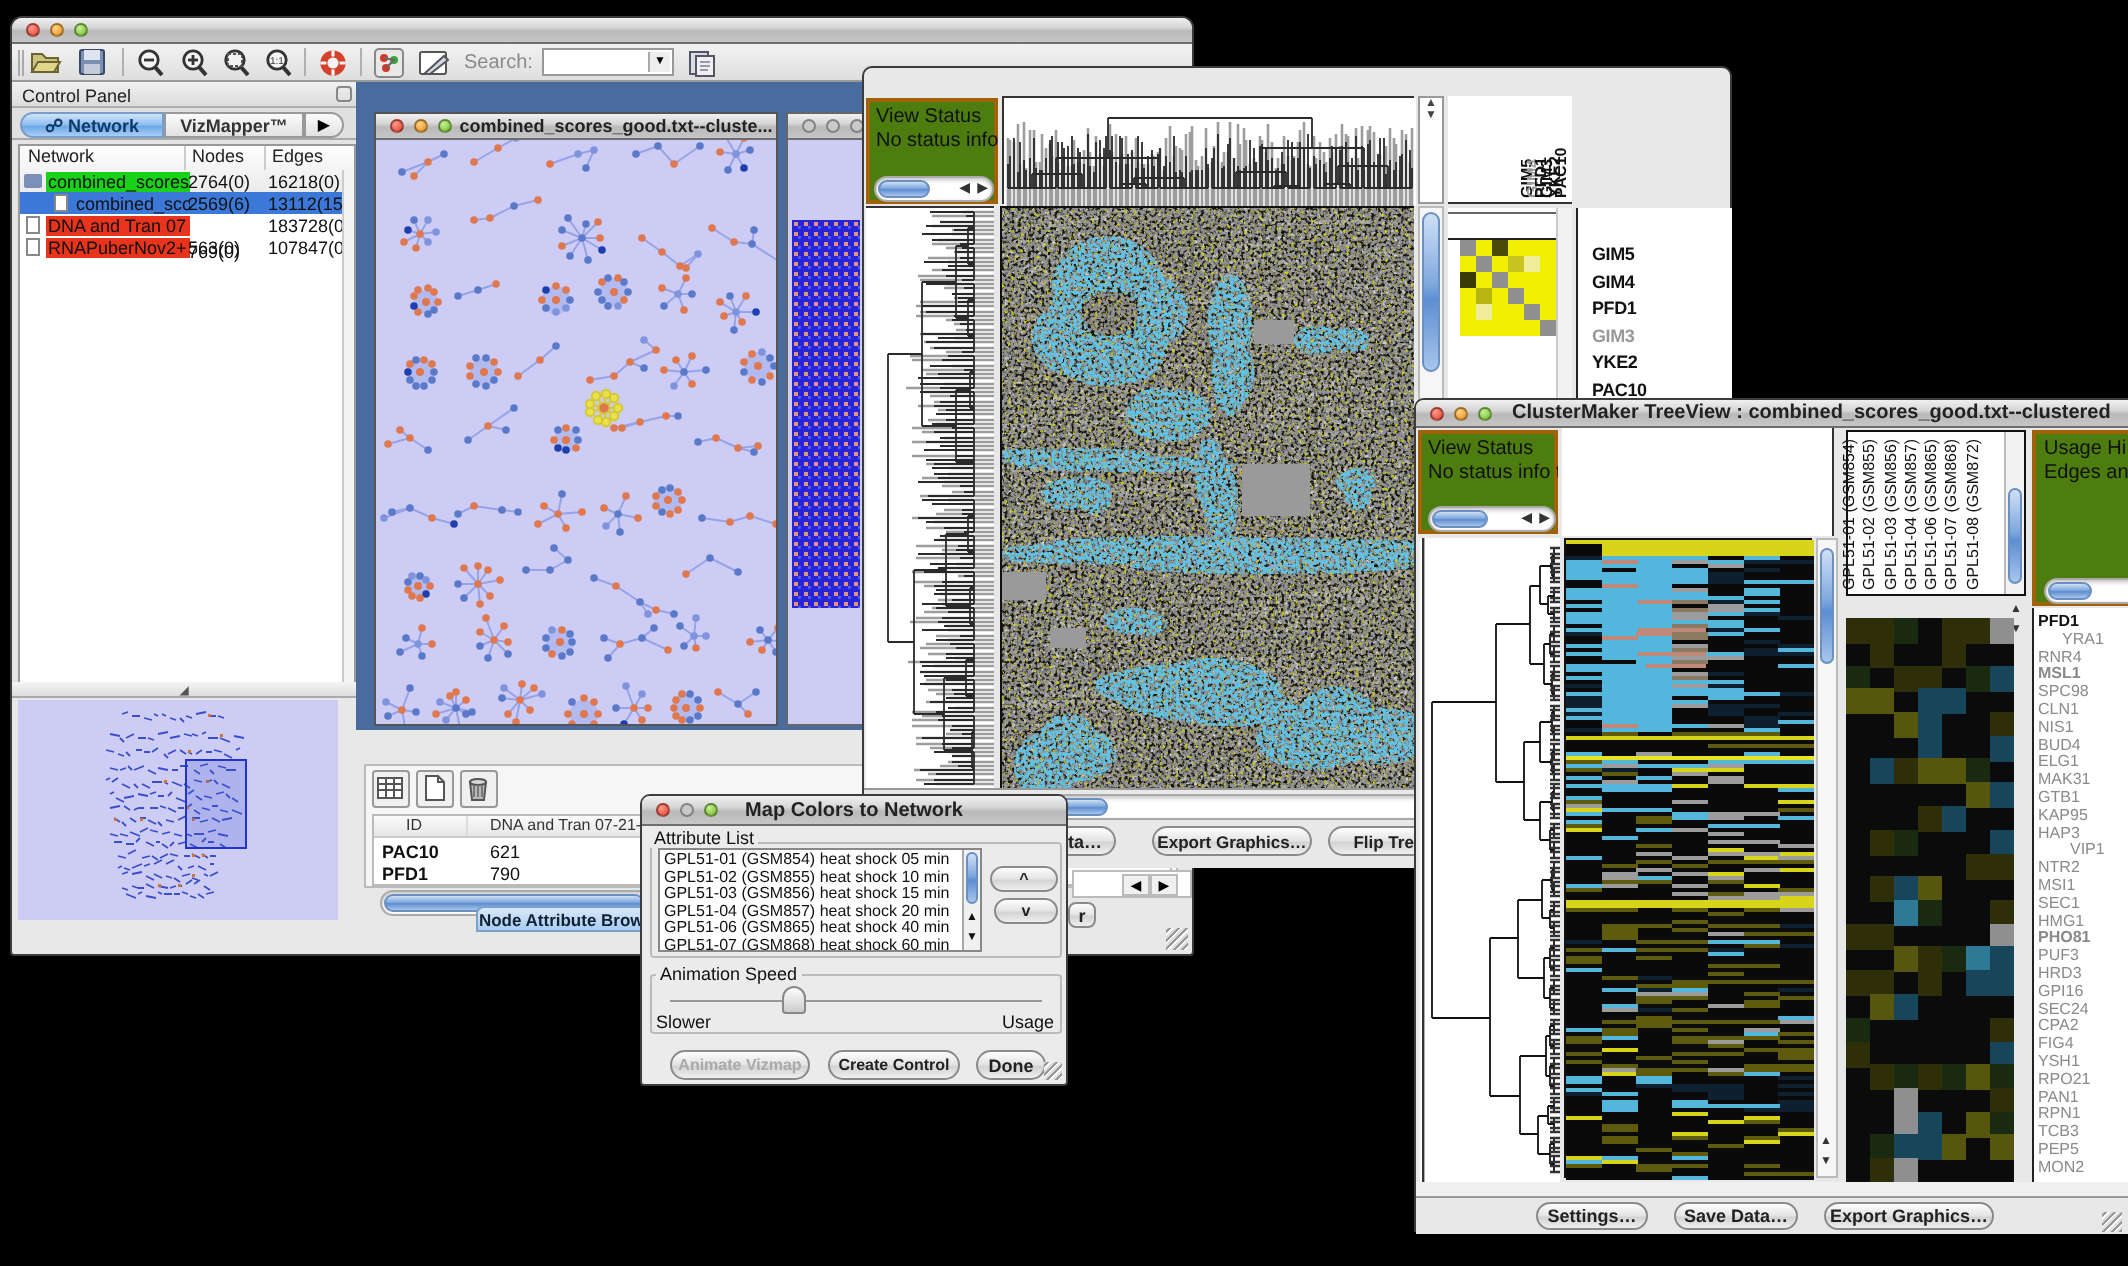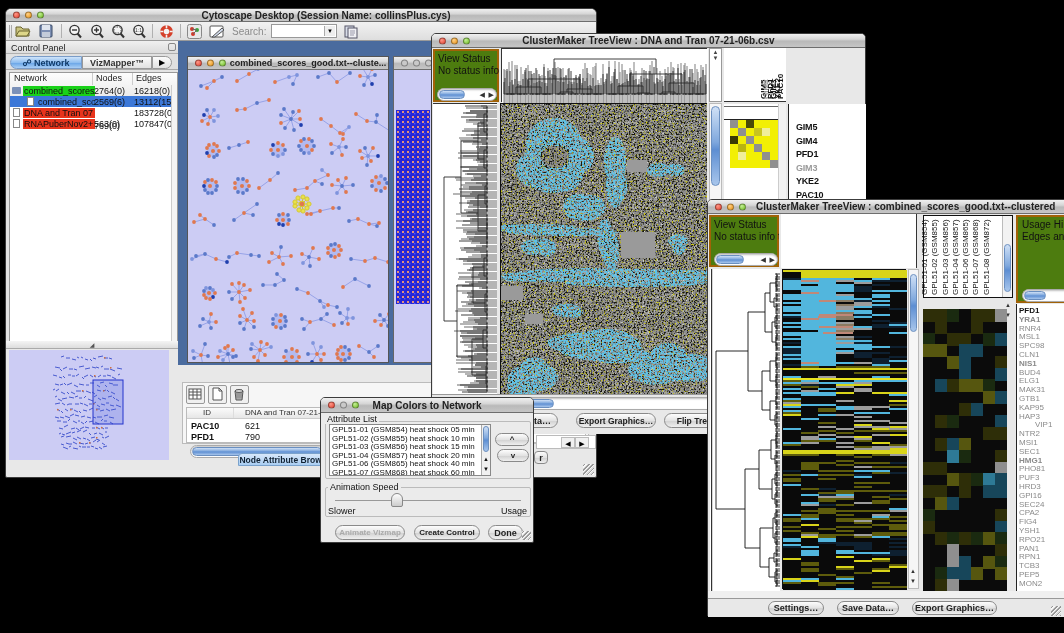--- a/index.html
+++ b/index.html
@@ -29,21 +29,20 @@
 </style></head>
 <body>
 
 <div class="win" id="w1" style="left:5px;top:8px;width:592px;height:470px;border-radius:6px 6px 2px 2px">
   <div class="tb" style="height:13px;border-radius:5px 5px 0 0">
     <div class="lights">
         <div class="lt lr"></div>
         <div class="lt lo"></div>
         <div class="lt lg"></div>
       </div>
-    <div class="ttl" style="font-size:10px;padding-left:50px">Cytoscape Desktop (Session Name: collinsPlus.cys)</div>
   </div>
 
   <div class="abs" style="left:0;top:13px;width:100%;height:19px;background:linear-gradient(180deg,#f2f2f2,#dedede);border-bottom:1px solid #9a9a9a">
     <div class="abs" style="left:3px;top:3px;width:3px;height:13px;border-left:1px solid #aaa;border-right:1px solid #aaa"></div>
     <svg class="abs" style="left:9px;top:3px" width="16" height="13">
         <path d="M1 4 L1 11 L14 11 L14 4 L8 4 L6 2 L1 2 Z" fill="#c9c37e" stroke="#6b6430"></path>
         <path d="M1 11 L4 6 L15 6 L12 11 Z" fill="#ded789" stroke="#6b6430"></path>
       </svg>
       <svg class="abs" style="left:33px;top:2px" width="14" height="14">
         <rect x="1" y="1" width="12" height="12" rx="1" fill="#7d8fb3" stroke="#3a4a66"></rect>
@@ -923,28 +922,20 @@
     </div>
     <div class="btn" style="left:356px;top:86px;width:14px;height:13px;font-size:9px;line-height:13px;border-radius:4px">r</div>
 
     <div class="abs" style="left:60px;top:88px;width:90px;height:13px;background:linear-gradient(#d8e8fa,#a9cdf2);border:1px solid #7aa2cc;border-radius:4px 4px 0 0;font-size:8.5px;font-weight:bold;color:#123;text-align:center;line-height:13px;overflow:hidden;white-space:nowrap">Node Attribute Brows</div>
   </div>
 
   <div class="abs" style="right:2px;bottom:2px;width:11px;height:11px;background:repeating-linear-gradient(135deg,#ddd 0 1px,#999 1px 2px,#f8f8f8 2px 3px)"></div>
 </div>
 
 <div class="win" id="tv1" style="left:431px;top:33px;width:435px;height:401px;border-radius:5px 5px 0 0;z-index:4">
-  <div class="tb" style="height:14px;border-radius:4px 4px 0 0">
-    <div class="lights">
-        <div class="lt lr"></div>
-        <div class="lt lo"></div>
-        <div class="lt lg"></div>
-      </div>
-    <div class="ttl" style="font-size:10px">ClusterMaker TreeView : DNA and Tran 07-21-06b.csv</div>
-  </div>
 
   <div class="panel" style="left:1px;top:15px;width:66px;height:53px">
     <div class="abs" style="left:3px;top:2px;font-size:10px;color:#111">View Status</div>
     <div class="abs" style="left:3px;top:14px;font-size:10px;color:#111;white-space:nowrap;overflow:hidden;width:62px">No status info f</div>
     <div class="aqsc" style="left:2px;top:37px;width:60px;height:13px">
       <div class="aqth" style="left:1px;top:1px;width:26px;height:9px"></div>
       <span class="aqarr" style="right:11px;top:1px">◀</span>
         <span class="aqarr" style="right:2px;top:1px">▶</span>
     </div>
   </div>
@@ -1303,38 +1294,38 @@
   <div class="panel" style="left:308px;top:15px;width:92px;height:88px">
     <div class="abs" style="left:4px;top:2px;font-size:10px;color:#111">Usage Hi</div>
     <div class="abs" style="left:4px;top:14px;font-size:10px;color:#111">Edges and</div>
     <div class="aqsc" style="left:4px;top:72px;width:50px;height:13px">
       <div class="aqth" style="left:1px;top:1px;width:22px;height:9px"></div>
     </div>
   </div>
 
   <div class="abs" style="left:308px;top:104px;width:92px;height:288px;background:#fff;border-left:1px solid #222">
     <div class="abs" style="left:2px;top:2px;font-size:8px;font-weight:bold;color:#111">PFD1</div>
-      <div class="abs" style="left:2px;top:11px;font-size:8px;font-weight:bold;color:#8a8a8a">YRA1</div>
+      <div class="abs" style="left:14px;top:11px;font-size:8px;font-weight:normal;color:#8a8a8a">YRA1</div>
       <div class="abs" style="left:2px;top:20px;font-size:8px;font-weight:normal;color:#8a8a8a">RNR4</div>
-      <div class="abs" style="left:2px;top:28px;font-size:8px;font-weight:normal;color:#8a8a8a">MSL1</div>
+      <div class="abs" style="left:2px;top:28px;font-size:8px;font-weight:bold;color:#8a8a8a">MSL1</div>
       <div class="abs" style="left:2px;top:37px;font-size:8px;font-weight:normal;color:#8a8a8a">SPC98</div>
       <div class="abs" style="left:2px;top:46px;font-size:8px;font-weight:normal;color:#8a8a8a">CLN1</div>
-      <div class="abs" style="left:2px;top:55px;font-size:8px;font-weight:bold;color:#8a8a8a">NIS1</div>
+      <div class="abs" style="left:2px;top:55px;font-size:8px;font-weight:normal;color:#8a8a8a">NIS1</div>
       <div class="abs" style="left:2px;top:64px;font-size:8px;font-weight:normal;color:#8a8a8a">BUD4</div>
       <div class="abs" style="left:2px;top:72px;font-size:8px;font-weight:normal;color:#8a8a8a">ELG1</div>
       <div class="abs" style="left:2px;top:81px;font-size:8px;font-weight:normal;color:#8a8a8a">MAK31</div>
       <div class="abs" style="left:2px;top:90px;font-size:8px;font-weight:normal;color:#8a8a8a">GTB1</div>
       <div class="abs" style="left:2px;top:99px;font-size:8px;font-weight:normal;color:#8a8a8a">KAP95</div>
       <div class="abs" style="left:2px;top:108px;font-size:8px;font-weight:normal;color:#8a8a8a">HAP3</div>
       <div class="abs" style="left:18px;top:116px;font-size:8px;font-weight:normal;color:#8a8a8a">VIP1</div>
       <div class="abs" style="left:2px;top:125px;font-size:8px;font-weight:normal;color:#8a8a8a">NTR2</div>
       <div class="abs" style="left:2px;top:134px;font-size:8px;font-weight:normal;color:#8a8a8a">MSI1</div>
       <div class="abs" style="left:2px;top:143px;font-size:8px;font-weight:normal;color:#8a8a8a">SEC1</div>
-      <div class="abs" style="left:2px;top:152px;font-size:8px;font-weight:bold;color:#8a8a8a">HMG1</div>
-      <div class="abs" style="left:2px;top:160px;font-size:8px;font-weight:normal;color:#8a8a8a">PHO81</div>
+      <div class="abs" style="left:2px;top:152px;font-size:8px;font-weight:normal;color:#8a8a8a">HMG1</div>
+      <div class="abs" style="left:2px;top:160px;font-size:8px;font-weight:bold;color:#8a8a8a">PHO81</div>
       <div class="abs" style="left:2px;top:169px;font-size:8px;font-weight:normal;color:#8a8a8a">PUF3</div>
       <div class="abs" style="left:2px;top:178px;font-size:8px;font-weight:normal;color:#8a8a8a">HRD3</div>
       <div class="abs" style="left:2px;top:187px;font-size:8px;font-weight:normal;color:#8a8a8a">GPI16</div>
       <div class="abs" style="left:2px;top:196px;font-size:8px;font-weight:normal;color:#8a8a8a">SEC24</div>
       <div class="abs" style="left:2px;top:204px;font-size:8px;font-weight:normal;color:#8a8a8a">CPA2</div>
       <div class="abs" style="left:2px;top:213px;font-size:8px;font-weight:normal;color:#8a8a8a">FIG4</div>
       <div class="abs" style="left:2px;top:222px;font-size:8px;font-weight:normal;color:#8a8a8a">YSH1</div>
       <div class="abs" style="left:2px;top:231px;font-size:8px;font-weight:normal;color:#8a8a8a">RPO21</div>
       <div class="abs" style="left:2px;top:240px;font-size:8px;font-weight:normal;color:#8a8a8a">PAN1</div>
       <div class="abs" style="left:2px;top:248px;font-size:8px;font-weight:normal;color:#8a8a8a">RPN1</div>

